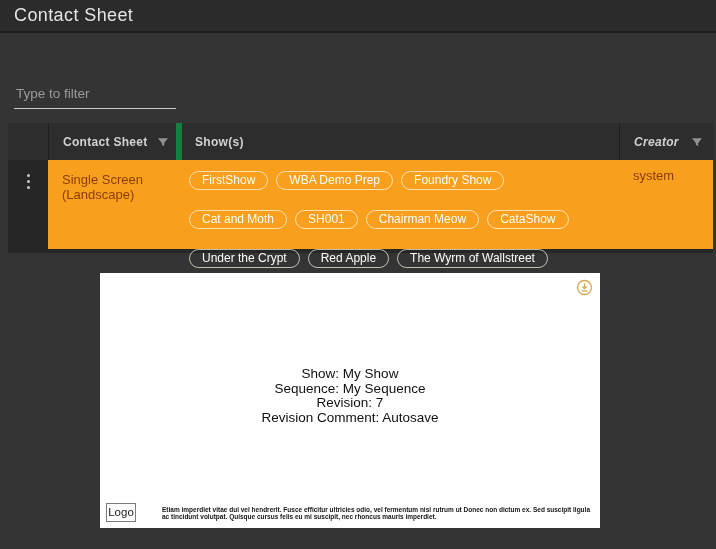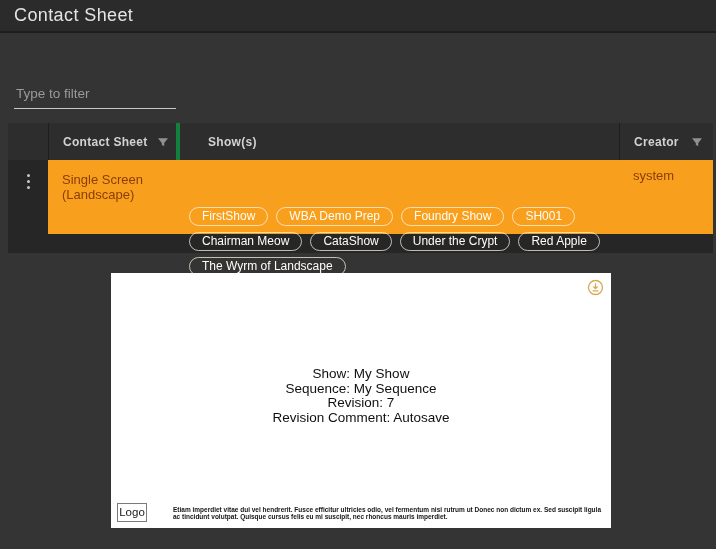--- a/index.html
+++ b/index.html
@@ -17,39 +17,39 @@
     font-size:13.5px; color:#c4b5fd; padding:0 2px 7px 2px; outline:none;
     font-family:"Liberation Sans", sans-serif; }
   .filter-input::placeholder { color:#9a9a9a; }
 
   
   .table { position:absolute; left:8px; top:123px; width:705px; height:130px; background:#262626; }
   .thead { display:flex; height:37px; background:#2d2d2d; align-items:stretch; }
   .th { display:flex; align-items:center; color:#d2d2d2; font-size:12px; font-weight:bold; letter-spacing:.3px; }
   .th-gutter { width:40px; }
   .th-col1 { width:128px; padding-left:14px; border-left:1px solid #1f1f1f; gap:9px; }
-  .th-col2 { width:443px; padding-left:28px; border-left:4px solid #15803d;text-align:right; }
-  .th-col3 { flex:1; padding-left:14px; border-left:1px solid #1f1f1f; }
+  .th-col2 { width:443px; padding-left:13px; border-left:6px solid #15803d;text-align:right; }
+  .th-col3 { flex:1; padding-left:14px; border-left:1px solid #1f1f1f;font-style:italic; }
   .funnel { display:inline-flex; }
   .th-col3 .funnel { margin-left:auto; margin-right:10px; }
 
-  .trow { display:flex; height:74px;border-radius:12px; }
+  .trow { display:flex; height:89px;border-radius:12px; }
   .gutter-cell { width:40px; background:#262626; display:flex; justify-content:center; }
   .kebab { margin-top:14px; display:flex; flex-direction:column; gap:3px; height:16px; cursor:pointer; }
   .kebab i { width:3px; height:3px; border-radius:50%; background:#c8c8c8; display:block; }
   .row-main { flex:1; display:flex; }
   .cell-name { width:128px; padding:12px 6px 0 14px; font-size:13px; line-height:15px; }
   .cell-pills { width:443px; padding:11px 13px 0 13px; display:flex; flex-wrap:wrap;
-    gap:6px 8px; align-content:flex-start;margin-top:36px; }
+    gap:20px 8px; align-content:flex-start; }
   .cell-creator { flex:1; padding:8px 6px 0 14px; font-size:13px; }
   .pill { border:1px solid rgba(255,246,228,.72); border-radius:10px; padding:1px 12px 2px 12px;
     font-size:12px; line-height:14px; color:#fffdf6; white-space:nowrap; cursor:pointer; }
 
   
-  .preview { position:absolute; left:111px; top:273px; width:500px; height:255px; background:#ffffff; }
+  .preview { position:absolute; left:100px; top:273px; width:500px; height:255px; background:#ffffff; }
   .dl-icon { position:absolute; right:7px; top:6px; cursor:pointer; }
   .info-block { position:absolute; left:0; top:94px; width:100%; text-align:center;
     font-size:13.5px; line-height:14.6px; color:#101010; }
   .pfooter { position:absolute; left:6px; bottom:6px; display:flex; align-items:flex-start; gap:26px; }
   .logo-box { width:30px; height:19px; border:1.5px solid #7b7b7b; text-align:center;
     font-size:11.5px; line-height:16px; color:#1a1a1a; flex-shrink:0; }
   .lorem { width:434px; font-size:6.5px; font-weight:bold; line-height:7.2px; color:#141414; margin-top:3px; }
 </style>
 </head>
 <body>
@@ -92,26 +92,27 @@
           <i></i>
         </div>
     </div>
     <div class="row-main" style="background:#f8a01e; color:#8a3d05;">
       <div class="cell-name">Single Screen (Landscape)</div>
       <div class="cell-pills">
 
       <span class="pill">FirstShow</span>
           <span class="pill">WBA Demo Prep</span>
           <span class="pill">Foundry Show</span>
+          <span class="pill">Cat and Moth</span>
           <span class="pill">SH001</span>
           <span class="pill">Chairman Meow</span>
           <span class="pill">CataShow</span>
           <span class="pill">Under the Crypt</span>
           <span class="pill">Red Apple</span>
-          <span class="pill">The Wyrm of Landscape</span>
+          <span class="pill">The Wyrm of Wallstreet</span>
         </div>
       <div class="cell-creator">system</div>
     </div>
   </div>
 </div>
 
 <div class="preview">
   <span class="dl-icon">
     <svg width="17" height="17" viewBox="0 0 17 17">
       <circle cx="8.5" cy="8.5" r="7" fill="none" stroke="#d9a750" stroke-width="1.3"></circle>

